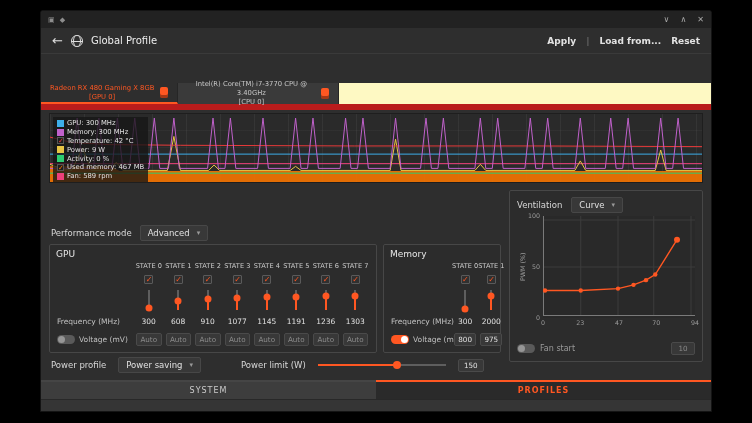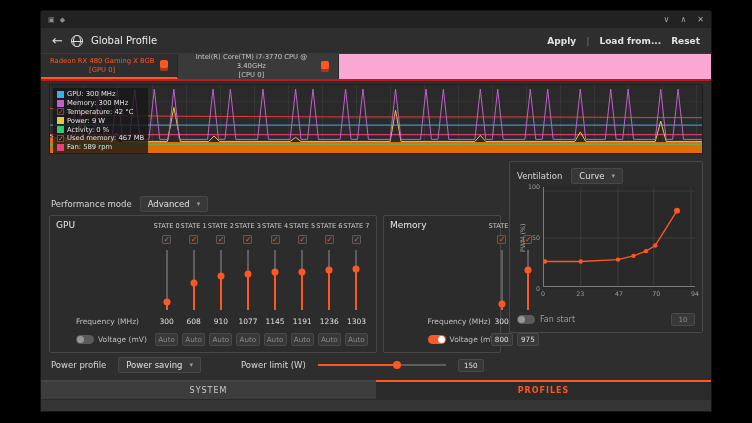--- a/index.html
+++ b/index.html
@@ -16,21 +16,21 @@
   .toolbar{height:26px;display:flex;align-items:center;gap:8px;padding:0 11px;background:#2e2e2e;border-bottom:1px solid #3a3a3a;flex:0 0 auto;}
   .back{font-size:13px;color:#e0e0e0;line-height:1;cursor:pointer;}
   .globe{width:12px;height:12px;border:1px solid #dedede;border-radius:50%;position:relative;flex:0 0 auto;}
   .globe::before{content:"";position:absolute;left:50%;top:-1px;bottom:-1px;width:6px;transform:translateX(-50%);border:1px solid #dedede;border-top:none;border-bottom:none;border-radius:50%;}
   .globe::after{content:"";position:absolute;left:-1px;right:-1px;top:50%;height:1px;background:#dedede;}
   .tb-heading{font-size:10px;color:#ececec;}
   .toolbar-actions{margin-left:auto;display:flex;align-items:center;gap:10px;font-size:9px;color:#e2e2e2;font-weight:bold;}
   .tb-action{cursor:pointer;}
   .tb-sep{color:#666;}
   
-  .tabbar{height:27px;background:#f9a8d4;display:flex;align-items:stretch;flex:0 0 auto;border-bottom:2px solid #b91c1c;}
+  .tabbar{height:27px;background:#fef9c3;display:flex;align-items:stretch;flex:0 0 auto;border-bottom:6px solid #b91c1c;margin-top:29px;}
   .dtab{display:flex;align-items:center;gap:6px;padding:0 9px;background:#3a3a3a;border-right:1px solid #262626;cursor:pointer;}
   .dtab-text{text-align:center;font-size:6.8px;line-height:1.3;color:#c6c6c6;max-width:128px;}
   .dtab.sel{background:#2e2e2e;border-bottom:2px solid var(--accent);}
   .dtab.sel .dtab-text{color:var(--accent);}
   .dtab-ico{width:8px;height:11px;background:var(--accent);border-radius:2px;box-shadow:inset 0 -3px 0 rgba(0,0,0,.35);}
   
   .monitor{margin:3px 8px;height:70px;position:relative;background:#2a2a2a;border:1px solid #1e1e1e;flex:0 0 auto;overflow:hidden;}
   .monitor-grid{position:absolute;inset:0;background:repeating-linear-gradient(90deg,rgba(255,255,255,.05) 0 1px,transparent 1px 34px),repeating-linear-gradient(0deg,rgba(255,255,255,.03) 0 1px,transparent 1px 17px);}
   .monitor svg{position:absolute;inset:0;width:100%;height:100%;}
   .legend{position:absolute;left:3px;top:3px;background:rgba(22,22,22,.78);padding:2px 4px;display:flex;flex-direction:column;z-index:2;}
@@ -39,21 +39,21 @@
   .legend-label{font-size:6.8px;color:#e0e0e0;white-space:nowrap;}
   
   .content{flex:1;display:flex;gap:8px;padding:4px 8px 0;min-height:0;}
   .left-col{width:452px;flex:0 0 auto;display:flex;flex-direction:column;min-height:0;margin-top:32px;}
   .right-col{flex:1;display:flex;flex-direction:column;min-width:0;}
   .perf-row{height:22px;display:flex;align-items:center;gap:8px;flex:0 0 auto;padding-left:2px;}
   .row-label{font-size:8.5px;color:#d8d8d8;white-space:nowrap;}
   .select{display:flex;align-items:center;background:#383838;border:1px solid #474747;border-radius:2px;padding:2px 7px;font-size:8.5px;color:#e0e0e0;cursor:pointer;white-space:nowrap;}
   .select::after{content:"▾";margin-left:7px;color:#9a9a9a;font-size:7px;}
   .boxes-row{flex:1;display:flex;gap:6px;min-height:0;}
-  .cbox{background:#2c2c2c;border:1px solid #474747;border-radius:2px;padding:4px 6px 5px;display:flex;flex-direction:row;min-width:0;}
+  .cbox{background:#2c2c2c;border:1px solid #474747;border-radius:2px;padding:4px 6px 5px;display:flex;flex-direction:column;min-width:0;}
   .gpu-box{flex:1;}
   .memory-box{width:118px;flex:0 0 auto;}
   .cbox-title{font-size:9px;color:#e6e6e6;margin-bottom:1px;flex:0 0 auto;}
   .states-grid{flex:1;display:grid;grid-template-rows:11px 11px 1fr 13px 16px;row-gap:3px;align-items:center;justify-items:center;min-height:0;}
   .gutter{justify-self:start;font-size:7.5px;color:#c0c0c0;white-space:nowrap;padding-left:1px;}
   .state-name{font-size:6.6px;color:#cccccc;white-space:nowrap;}
   .st-check{width:9px;height:9px;border:1px solid #5a5a5a;background:#303030;border-radius:1px;position:relative;cursor:pointer;}
   .st-check::after{content:"✓";position:absolute;left:0.5px;top:-1.5px;font-size:8px;color:var(--accent);}
   .vslider{position:relative;width:12px;align-self:stretch;cursor:pointer;}
   .vslider .track{position:absolute;left:50%;transform:translateX(-50%);top:2px;bottom:2px;width:2px;background:#5e5e5e;}

